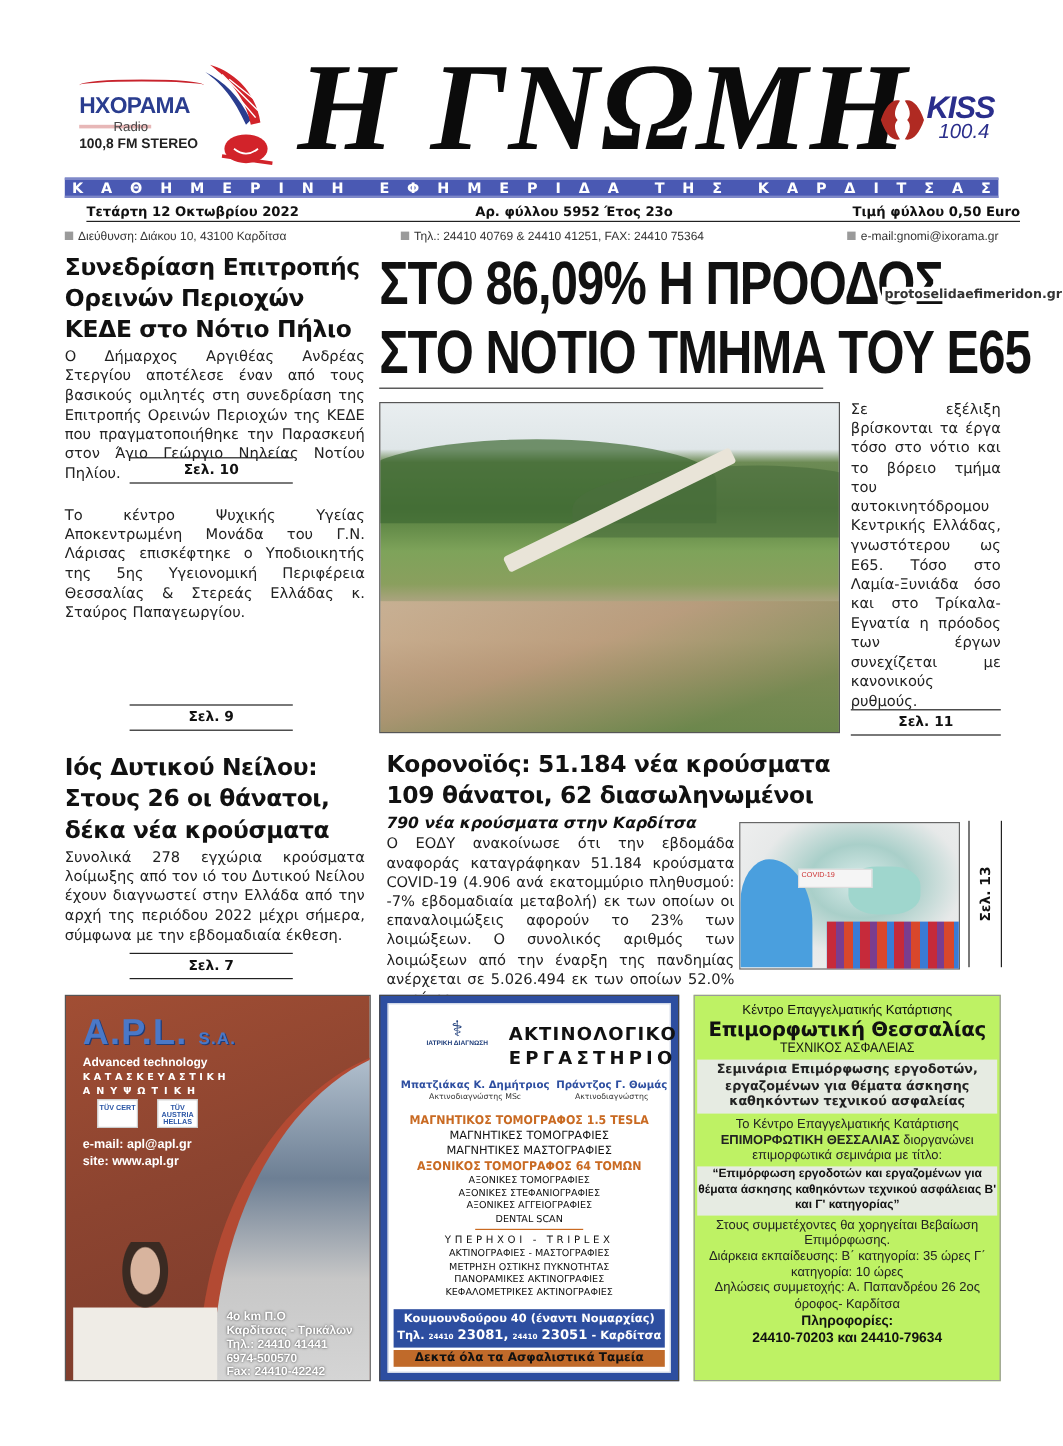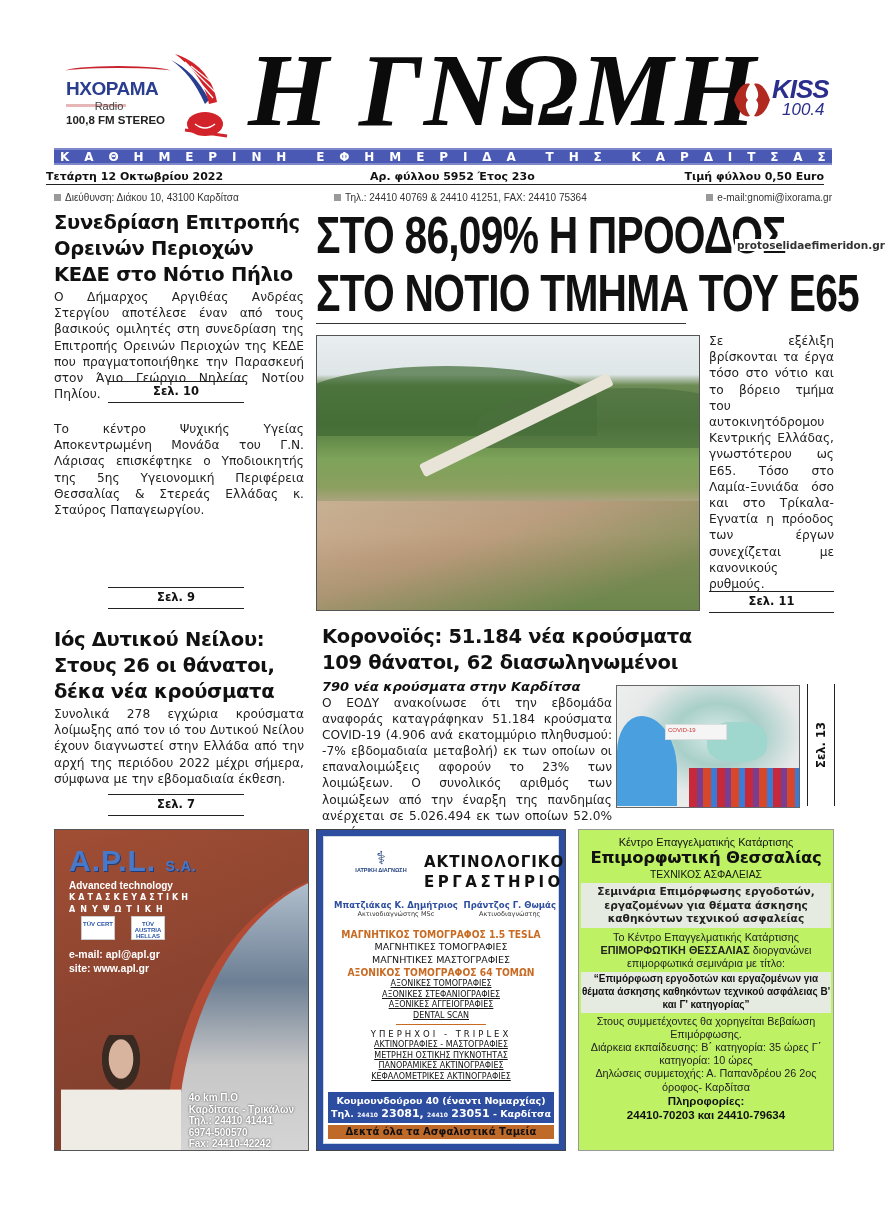--- a/index.html
+++ b/index.html
@@ -23,21 +23,21 @@
     font-size: 104px; line-height: 104px; letter-spacing: 2px; color: #0b0b0b; white-space: nowrap; text-align: center; }
 
   #radio-right { left: 730px; top: 72px; width: 100px; height: 60px; }
   #radio-right .kiss { position: absolute; left: 42px; top: 2px; font: italic bold 26px "Liberation Sans", sans-serif; color: #2a2e8c; letter-spacing: -1px; }
   #radio-right .num { position: absolute; left: 52px; top: 28px; font: italic 17px "Liberation Sans", sans-serif; color: #2a2e8c; }
 
   #tagline-bar { left: 54px; top: 148px; width: 778px; height: 17px; background: #4a59b3; border-top: 2px solid #7e88c8; border-bottom: 2px solid #7e88c8;
     display: flex; justify-content: space-between; padding: 0 6px; align-items: center; }
   #tagline-bar span { color: #ffffff; font: bold 12px "DejaVu Sans", sans-serif; }
 
-  #dateline { left: 46px; top: 168px; width: 778px; height: 17px; font: bold 11px "DejaVu Sans Mono", monospace; border-bottom: 1.5px solid #222; }
+  #dateline { left: 72px; top: 168px; width: 778px; height: 17px; font: bold 11px "DejaVu Sans Mono", monospace; border-bottom: 1.5px solid #222; }
   #dateline .d-left { position: absolute; left: 0; top: 2px; font: bold 11px "DejaVu Sans", sans-serif; }
   #dateline .d-mid { position: absolute; left: 324px; top: 2px; font: bold 11px "DejaVu Sans", sans-serif; }
   #dateline .d-right { position: absolute; right: 0; top: 2px; font: bold 11px "DejaVu Sans", sans-serif; }
 
   #infoline { left: 54px; top: 192px; width: 778px; height: 14px; font: 10px "Liberation Sans", sans-serif; color: #333; }
   #infoline .info { position: absolute; top: 0; white-space: nowrap; }
   #infoline .sq { display: inline-block; width: 7px; height: 7px; background: #9a9a9a; margin-right: 4px; vertical-align: 0px; }
 
   
   .story-title { font: 900 19.5px "DejaVu Sans", sans-serif; line-height: 26px; letter-spacing: -0.3px; color: #111; }
@@ -102,21 +102,21 @@
   #ad-xray .title1 { position: absolute; left: 100px; top: 16px; font: 900 15px "DejaVu Sans", sans-serif; letter-spacing: 1px; }
   #ad-xray .title2 { position: absolute; left: 100px; top: 36px; font: 900 15px "DejaVu Sans", sans-serif; letter-spacing: 3.5px; }
   #ad-xray .docs { position: absolute; left: 10px; top: 63px; width: 222px; display: flex; justify-content: space-between; }
   #ad-xray .doc-name { font: bold 8.5px "DejaVu Sans", sans-serif; color: #2d4ea0; }
   #ad-xray .doc-role { font: 6.5px "DejaVu Sans", sans-serif; color: #333; text-align: center; }
   #ad-xray .services { position: absolute; left: 0; top: 91px; width: 100%; text-align: center; }
   #ad-xray .orange { font: bold 10px "DejaVu Sans", sans-serif; color: #c96a22; line-height: 13px; transform: scaleX(0.92); }
   #ad-xray .black { font: 9.5px "DejaVu Sans", sans-serif; color: #111; line-height: 12.5px; }
   #ad-xray .sep { width: 90px; height: 1px; background: #c96a22; margin: 3px auto; }
   #ad-xray .spaced { font: 8.5px "DejaVu Sans", sans-serif; letter-spacing: 3px; line-height: 12px; }
-  #ad-xray .small { font: 8px "DejaVu Sans", sans-serif; line-height: 10.5px; text-decoration: underline; }
+  #ad-xray .small { font: 8px "DejaVu Sans", sans-serif; line-height: 10.5px; }
   #ad-xray .addr { position: absolute; left: 4px; bottom: 20px; width: calc(100% - 8px); background: #2d4ea0; color: #fff; text-align: center; font: bold 9.5px "DejaVu Sans", sans-serif; line-height: 13px; padding: 2px 0; }
   #ad-xray .addr .pre { font-size: 6px; }
   #ad-xray .addr .big { font-size: 11px; }
   #ad-xray .funds { position: absolute; left: 4px; bottom: 4px; width: calc(100% - 8px); background: #c06a2a; color: #111; text-align: center; font: bold 10px "DejaVu Sans", sans-serif; line-height: 14px; }
 
   #ad-kek { left: 578px; top: 829px; width: 256px; height: 322px; border: 1.5px solid #9a9a9a; background: #bef264; text-align: center; padding-top: 6px; }
   #ad-kek .l1 { font: 11px "Liberation Sans", sans-serif; }
   #ad-kek .l2 { font: 900 16.5px "DejaVu Sans", sans-serif; letter-spacing: -0.3px; line-height: 20px; }
   #ad-kek .l3 { font: 11.5px "Liberation Sans", sans-serif; transform: scaleX(0.9); }
   #ad-kek .box { background: #e6ebe2; margin: 3px 2px; padding: 2px 0; font: bold 10.6px "DejaVu Sans", sans-serif; line-height: 13.5px; color: #222; }

